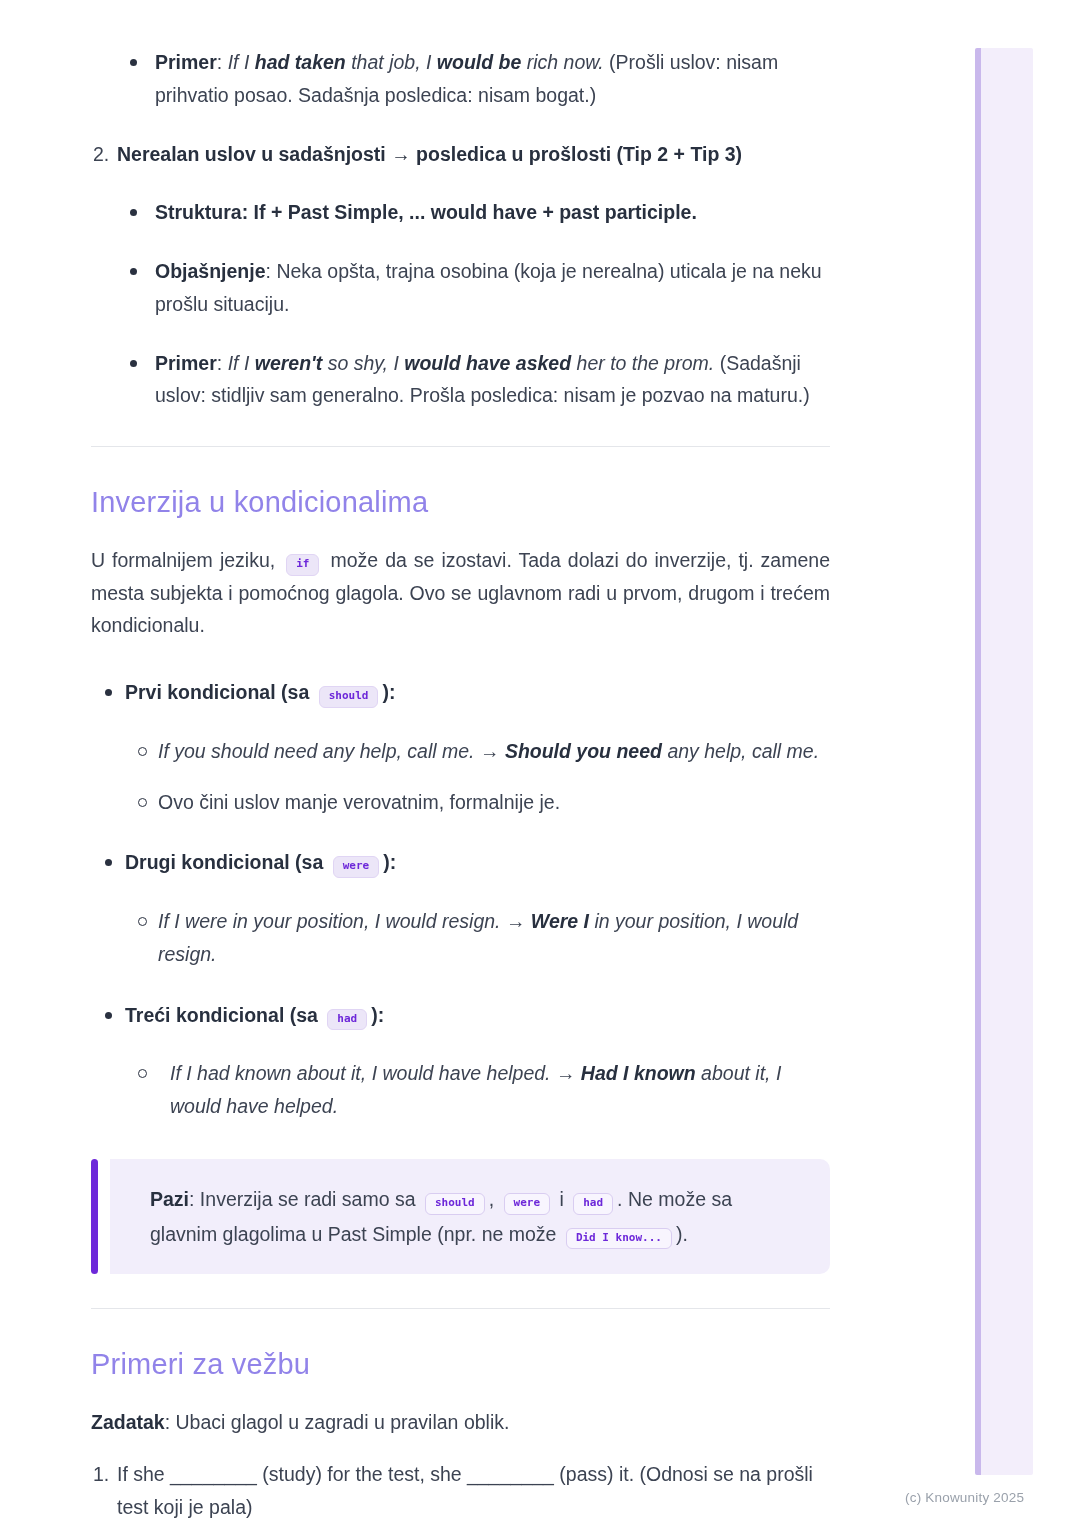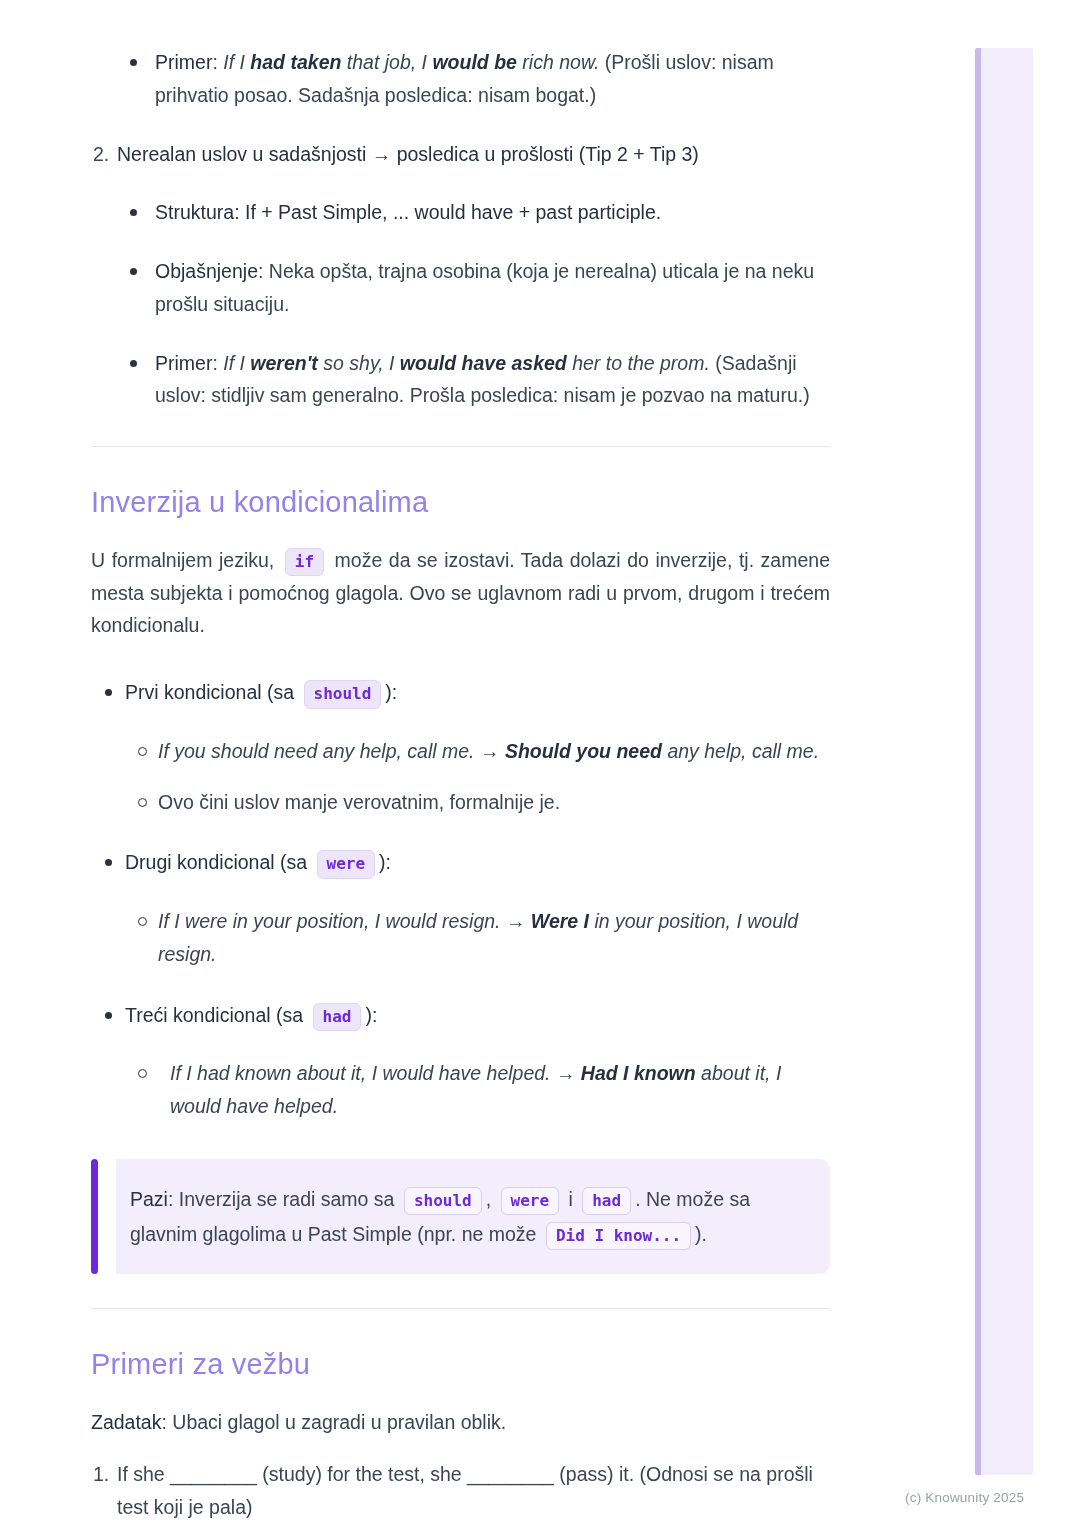--- a/index.html
+++ b/index.html
@@ -2,45 +2,45 @@
 <html><head>
 <meta charset="utf-8">
 <style>
   * { margin:0; padding:0; box-sizing:border-box; }
   html,body { width:1080px; height:1528px; background:#ffffff; overflow:hidden; position:relative;
     font-family:"Liberation Sans","DejaVu Sans",sans-serif; }
   .content { position:absolute; left:0; top:0; width:1080px; padding:46px 250px 0 91px;
     color:#3c4352; font-size:19.5px; line-height:1.68; font-stretch:condensed; }
   .row { display:flex; align-items:flex-start; }
   .txt { flex:1 1 auto; min-width:0; }
-  .b { font-weight:400; color:#28303f; }
+  .b { font-weight:700; color:#28303f; }
   .i { font-style:italic; }
   .b.i { font-weight:700; font-style:italic; color:#28303f; }
   
   .lvl2 { padding-left:39px; margin-bottom:26px; }
   .lvl1 { padding-left:14px; margin-bottom:26px; }
   .lvl2c { padding-left:47px; margin-bottom:18px; }
   .num { padding-left:2px; margin-bottom:26px; }
   .dot { flex:0 0 auto; width:7px; height:7px; border-radius:50%; background:#2a3140; margin-top:13px; margin-right:18px; }
   .lvl1 > .dot { margin-right:13px; }
   .circle { flex:0 0 auto; width:9px; height:9px; border:1.6px solid #2a3140; border-radius:50%; background:transparent; margin-top:12px; margin-right:11px; }
   .nmark { flex:0 0 24px; color:#3c4352; }
   
   .chip { font-family:"DejaVu Sans Mono","Liberation Mono",monospace; font-weight:700; font-style:normal;
-    font-size:16px; color:#6d28d9; background:#ece6f8; border:1px solid #e0d5f4; border-radius:6px;
+    font-size:11px; color:#6d28d9; background:#ece6f8; border:1px solid #e0d5f4; border-radius:6px;
     padding:2px 9px 3px 9px; margin:0 4px; white-space:nowrap; display:inline-block; line-height:1.35; }
   
   h2 { color:#9183e9; font-size:29px; font-weight:400; letter-spacing:0.2px; margin:38px 0 24px 0; line-height:1.2; }
   hr { border:none; border-top:1.5px solid #e4e6ea; margin:34px 0 0 0; }
   p.intro { text-align:justify; margin-bottom:34px; }
   p.task { margin-bottom:19px; }
   
   .callout { display:flex; margin:36px 0 0 0; }
   .callout-bar { flex:0 0 7px; background:#6d28d9; border-radius:5px; }
-  .callout-body { flex:1 1 auto; background:#f2eefb; border-radius:0 10px 10px 0; padding:23px 14px; margin-left:18px; line-height:1.78; }
+  .callout-body { flex:1 1 auto; background:#f2eefb; border-radius:0 10px 10px 0; padding:23px 40px; margin-left:12px; line-height:1.78; }
   .callout-body .chip { background:#f8f5fe; border-color:#d9cdf1; }
   
   .side-bar { position:absolute; left:975px; top:48px; width:58px; height:1427px;
     background:#f3eefb; border-left:6px solid #c9b8ec; border-radius:2px; }
   
   .footer { position:absolute; left:905px; top:1490px; font-size:13.5px; color:#9aa1ab; z-index:5; letter-spacing:0.2px; }
 </style>
 </head>
 <body>
 

